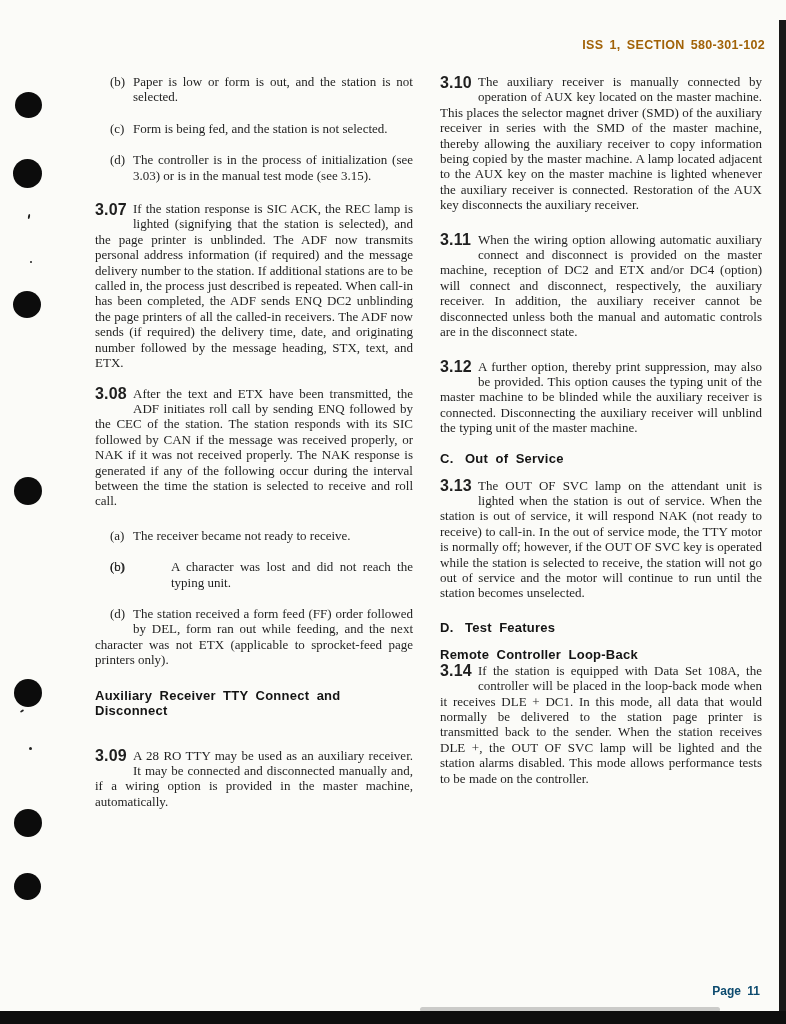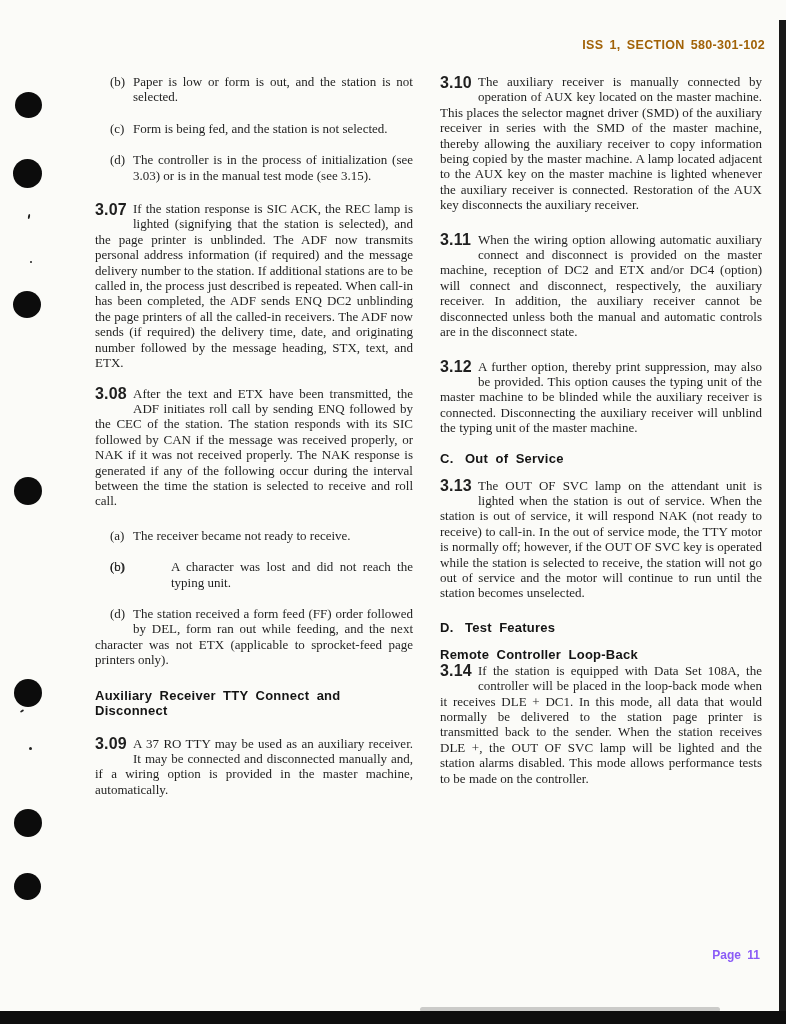--- a/index.html
+++ b/index.html
@@ -29,33 +29,33 @@
   .let-item::before{content:"";float:left;width:38px;height:30px;}
   .llabel{position:absolute;left:15px;top:0;}
 
   .sec-head,.sub-head{
     margin:0;font-family:"Liberation Sans", sans-serif;font-weight:bold;
     font-size:13px;line-height:15px;letter-spacing:0.25px;word-spacing:3.5px;
     color:#141414;
   }
   .sec-letter{display:inline-block;width:25px;}
 
-  .g14{margin-bottom:18px}.g15{margin-bottom:15px}.g16{margin-bottom:16px}
+  .g14{margin-bottom:30px}.g15{margin-bottom:15px}.g16{margin-bottom:16px}
   .g18{margin-bottom:18px}.g19{margin-bottom:19px}.g12{margin-bottom:12px}
   .g13{margin-bottom:1px}.g20{margin-bottom:20px}
 
   #page-header{
     position:absolute;top:38px;right:21px;
     font-family:"Liberation Sans", sans-serif;font-weight:bold;font-size:12.5px;
     letter-spacing:0.3px;word-spacing:2.5px;color:#a16207;
   }
   #page-footer{
-    position:absolute;top:948px;right:26px;
+    position:absolute;top:984px;right:26px;
     font-family:"Liberation Sans", sans-serif;font-weight:bold;font-size:12px;
-    word-spacing:3px;color:#8b5cf6;
+    word-spacing:3px;color:#0c4a6e;
   }
 
   
   .hole{position:absolute;background:#0c0c0c;border-radius:50%;}
   .speck{position:absolute;background:#222;border-radius:50%;}
   #edge-right{position:absolute;top:20px;right:0;width:7px;height:1004px;background:#181818;}
   #edge-bottom{position:absolute;left:0;bottom:0;width:786px;height:13px;background:#0e0e0e;}
   #edge-bottom-smudge{position:absolute;left:420px;bottom:12px;width:300px;height:5px;background:rgba(60,60,60,.25);border-radius:3px;}
 </style>
 </head>
@@ -78,21 +78,21 @@
   <p class="let-item g16"><span class="llabel">(a)</span><span>The receiver became not ready to receive.</span></p>
 
   <p class="let-item g16"><span class="llabel">(b)</span></p>
 
   <p class="let-item g16"><span class="llabel">(c)</span><span>A character was lost and did not reach the typing unit.</span></p>
 
   <p class="let-item g20"><span class="llabel">(d)</span><span>The station received a form feed (FF) order followed by DEL, form ran out while feeding, and the next character was not ETX (applicable to sprocket-feed page printers only).</span></p>
 
   <h4 class="sub-head g14">Auxiliary Receiver TTY Connect and Disconnect</h4>
 
-  <p class="num-para"><span class="pnum">3.09</span><span>A 37 RO TTY may be used as an auxiliary receiver. It may be connected and disconnected manually and, if a wiring option is provided in the master machine, automatically.</span></p>
+  <p class="num-para"><span class="pnum">3.09</span><span>A 28 RO TTY may be used as an auxiliary receiver. It may be connected and disconnected manually and, if a wiring option is provided in the master machine, automatically.</span></p>
 
 </div>
 
 <div id="col-right" class="col">
 
   <p class="num-para g19"><span class="pnum">3.10</span><span>The auxiliary receiver is manually connected by operation of AUX key located on the master machine. This places the selector magnet driver (SMD) of the auxiliary receiver in series with the SMD of the master machine, thereby allowing the auxiliary receiver to copy information being copied by the master machine. A lamp located adjacent to the AUX key on the master machine is lighted whenever the auxiliary receiver is connected. Restoration of the AUX key disconnects the auxiliary receiver.</span></p>
 
   <p class="num-para g19"><span class="pnum">3.11</span><span>When the wiring option allowing automatic auxiliary connect and disconnect is provided on the master machine, reception of DC2 and ETX and/or DC4 (option) will connect and disconnect, respectively, the auxiliary receiver. In addition, the auxiliary receiver cannot be disconnected unless both the manual and automatic controls are in the disconnect state.</span></p>
 
   <p class="num-para g15"><span class="pnum">3.12</span><span>A further option, thereby print suppression, may also be provided. This option causes the typing unit of the master machine to be blinded while the auxiliary receiver is connected. Disconnecting the auxiliary receiver will unblind the typing unit of the master machine.</span></p>

